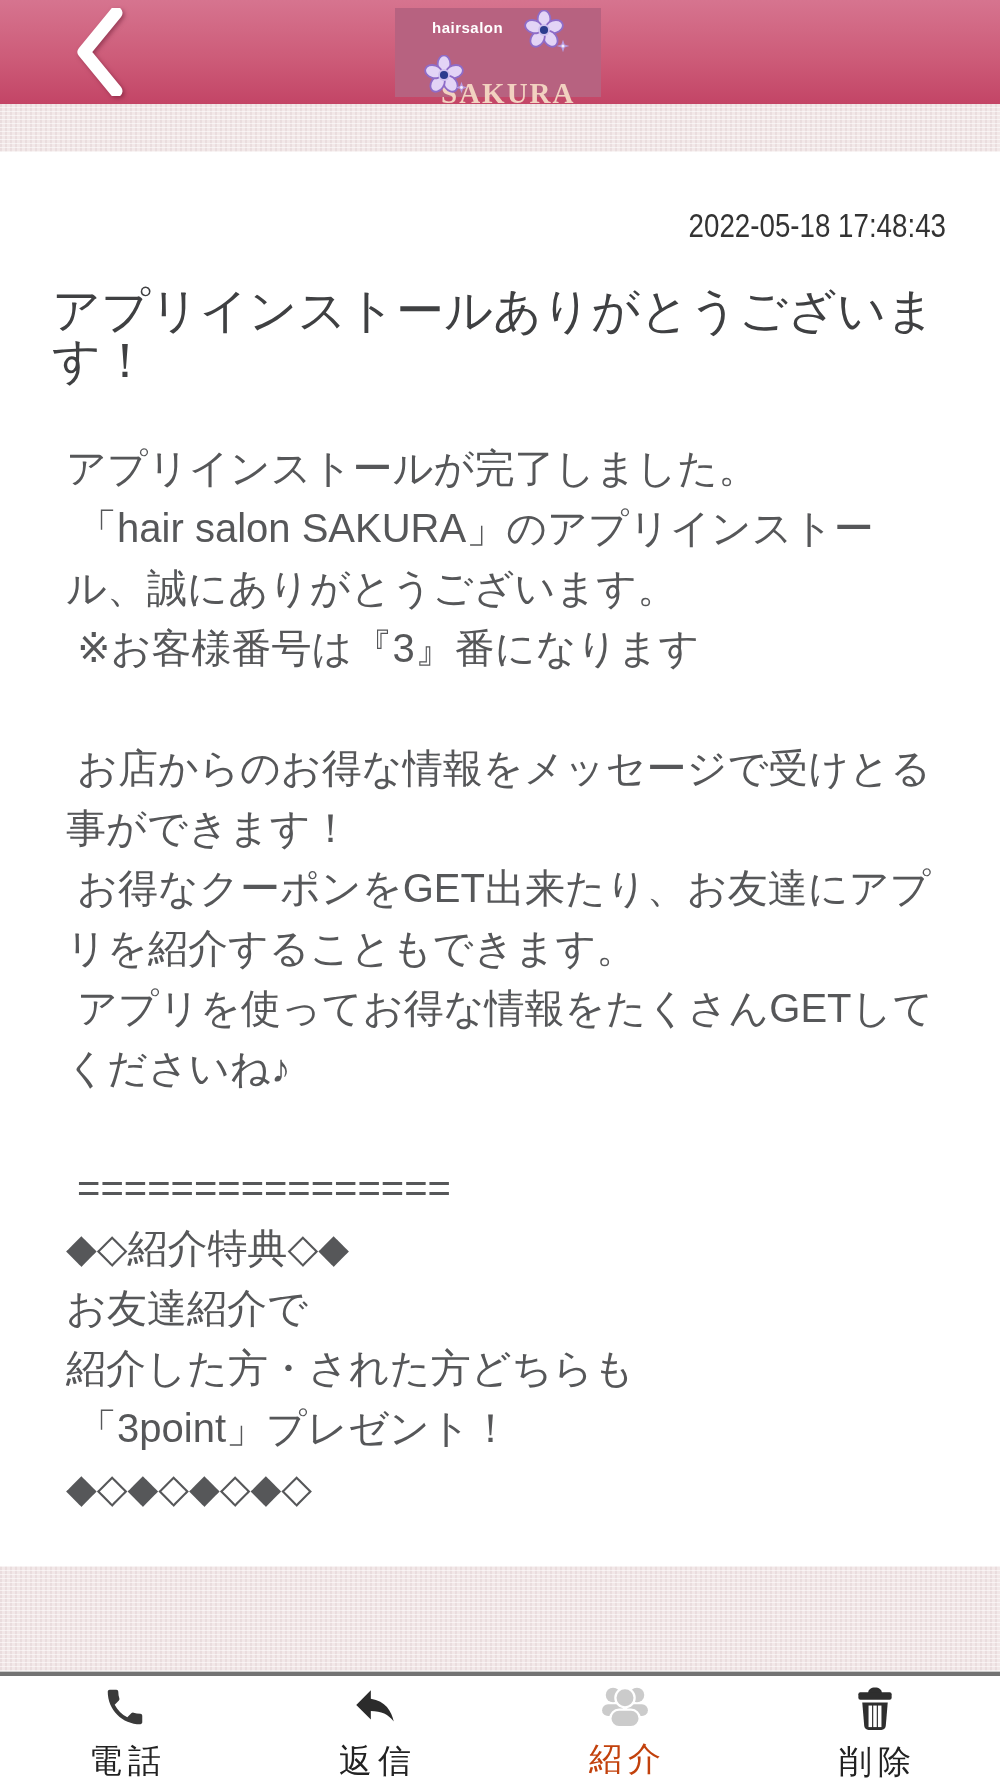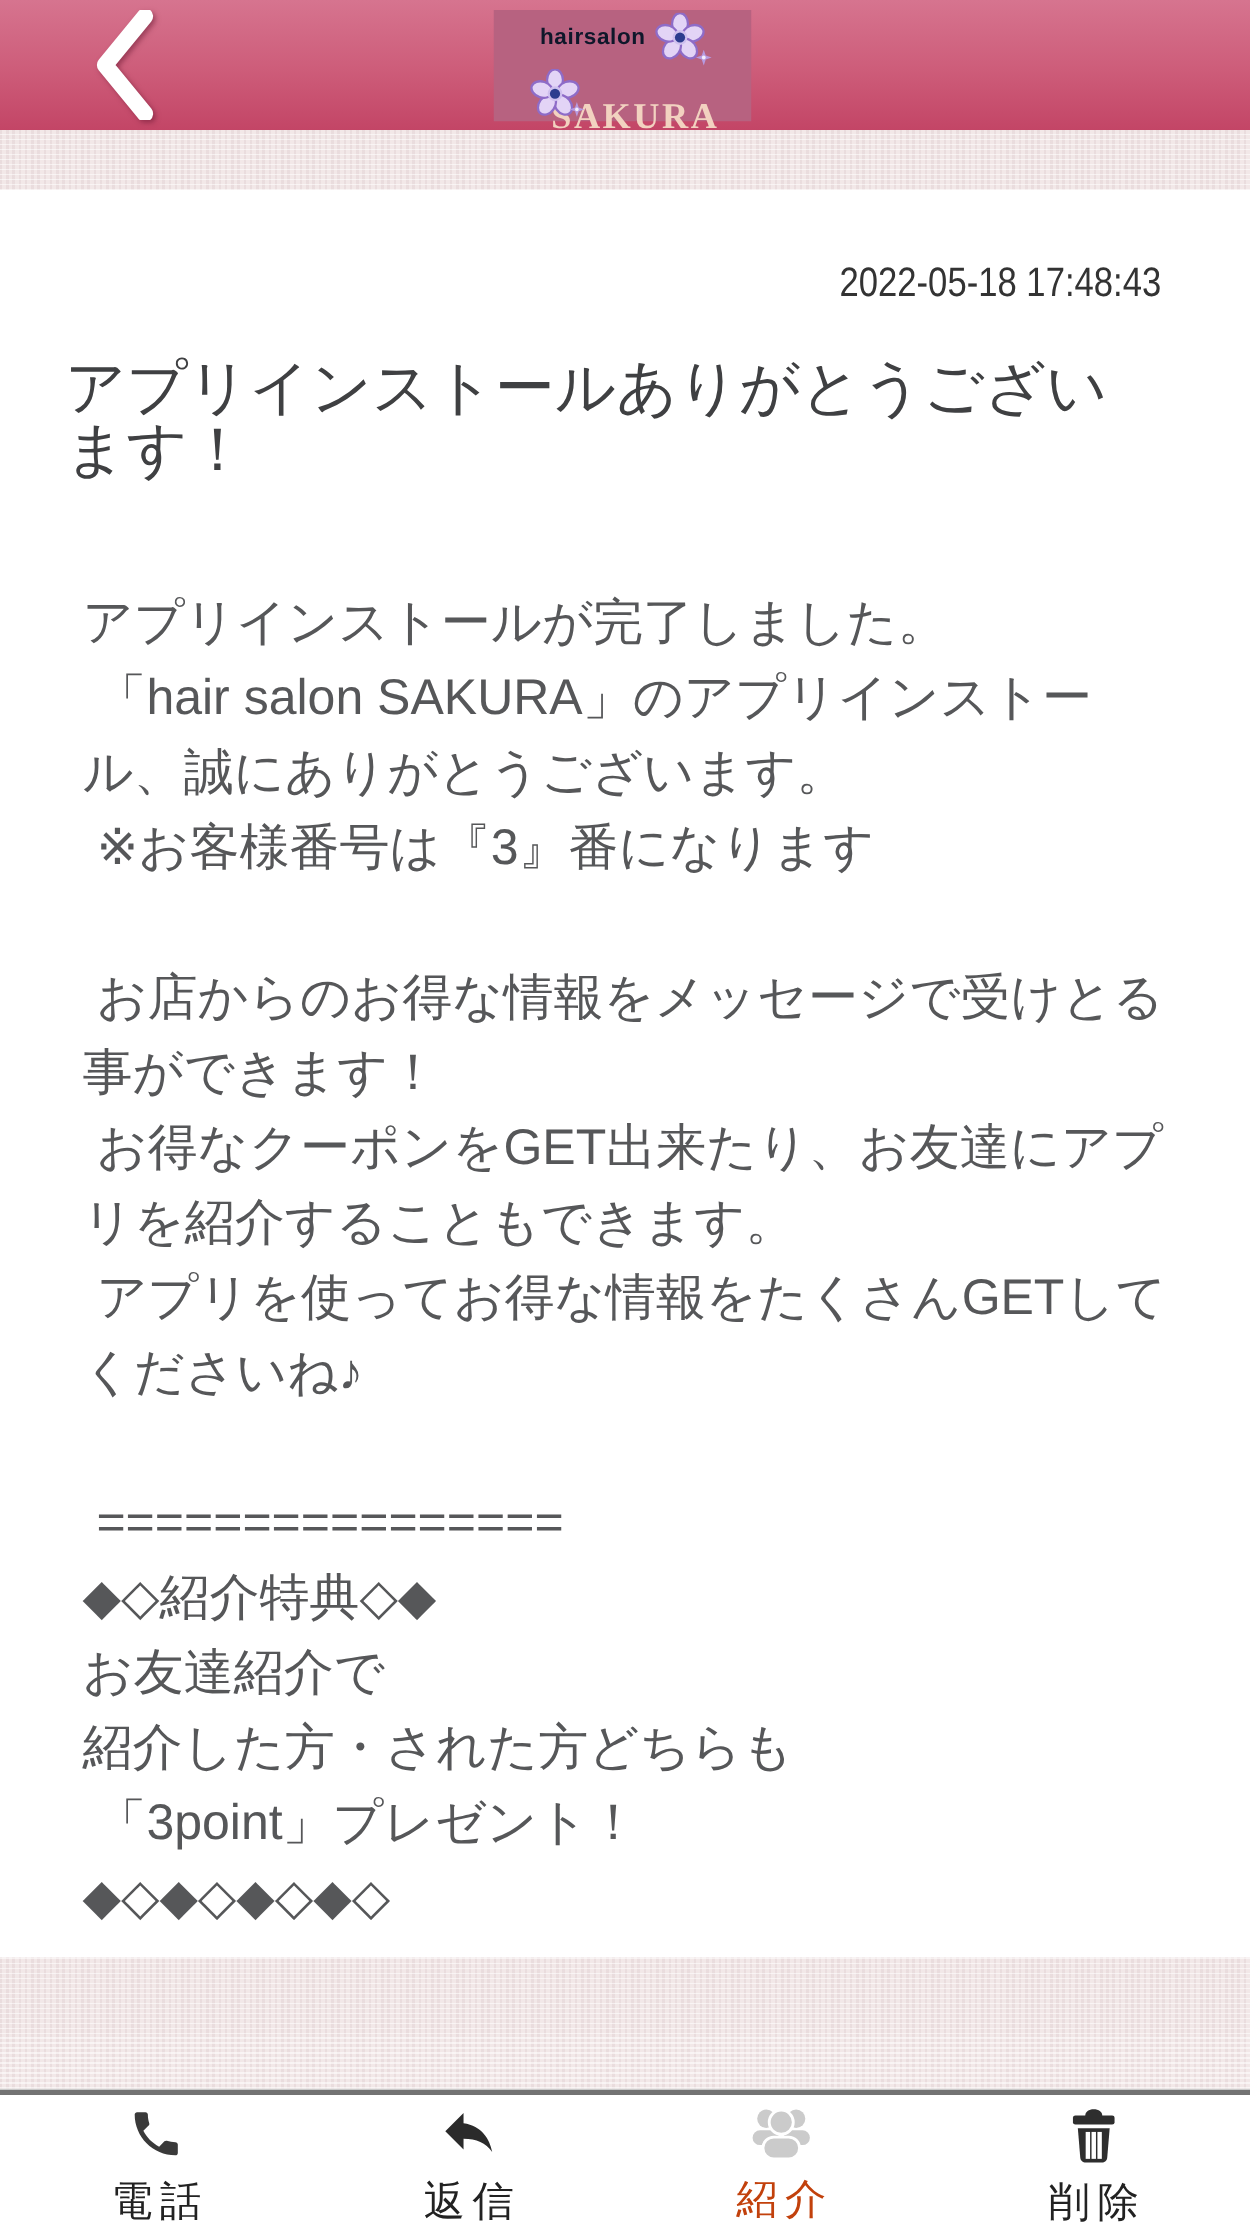--- a/index.html
+++ b/index.html
@@ -17,21 +17,21 @@
     position:absolute;left:68px;top:5px;width:66px;height:94px;
     background:transparent;border:none;padding:0;margin:0;cursor:pointer;
   }
   .back-button svg{display:block;margin:0 auto;filter:drop-shadow(2px 2px 2px rgba(100,20,45,.5));}
   .logo{
     position:absolute;left:395px;top:8px;width:206px;height:89px;
     background:#b76280;
   }
   .logo-line1{
     position:absolute;left:37px;top:11px;
-    font-size:18px;font-weight:bold;color:#0f172a;letter-spacing:.5px;
+    font-size:15px;font-weight:bold;color:#ffffff;letter-spacing:.5px;
   }
   .logo-line2{
     position:absolute;left:46px;top:27px;
     font-family:"Liberation Serif","DejaVu Serif",serif;
     font-size:29px;font-weight:bold;color:#f2d2c0;letter-spacing:2px;margin-top:42px;
   }
   .flower-a{position:absolute;left:129px;top:2px;}
   .sparkle-a{position:absolute;left:161px;top:31px;}
   .flower-b{position:absolute;left:29px;top:47px;}
   .sparkle-b{position:absolute;left:60px;top:73px;}
@@ -43,33 +43,33 @@
     background-image:
       repeating-linear-gradient(0deg, rgba(255,255,255,.55) 0 1px, rgba(0,0,0,0) 1px 4px),
       repeating-linear-gradient(90deg, rgba(183,150,158,.14) 0 2px, rgba(0,0,0,0) 2px 5px);
   }
   .strip-top{top:104px;height:48px;}
   .strip-bottom{top:1566px;height:106px;border-bottom:1px solid #c9c9c9;box-sizing:border-box;}
 
   
   .content{
     position:absolute;top:152px;left:0;width:1000px;height:1414px;background:#ffffff;
-    padding:0 71px 0 52px;box-sizing:border-box;
+    padding:0 54px 0 52px;box-sizing:border-box;
   }
   .timestamp{
     margin-top:54px;text-align:right;
     font-size:33px;line-height:40px;color:#333333;
     transform:scaleX(.84);transform-origin:100% 50%;
   }
   .title{
     margin:40px 0 0 0;font-size:48px;line-height:50px;font-weight:normal;
     color:#3f4042;
   }
   .body{
-    margin:82px 0 0 14px;
+    margin:52px 0 0 14px;
     font-size:40px;line-height:60px;color:#565759;
     white-space:pre;
   }
 
   
   .footer{
     position:absolute;top:1672px;left:0;width:1000px;height:128px;background:#ffffff;
     border-top:4px solid #737373;box-sizing:border-box;
     display:grid;grid-template-columns:repeat(4,1fr);
   }

